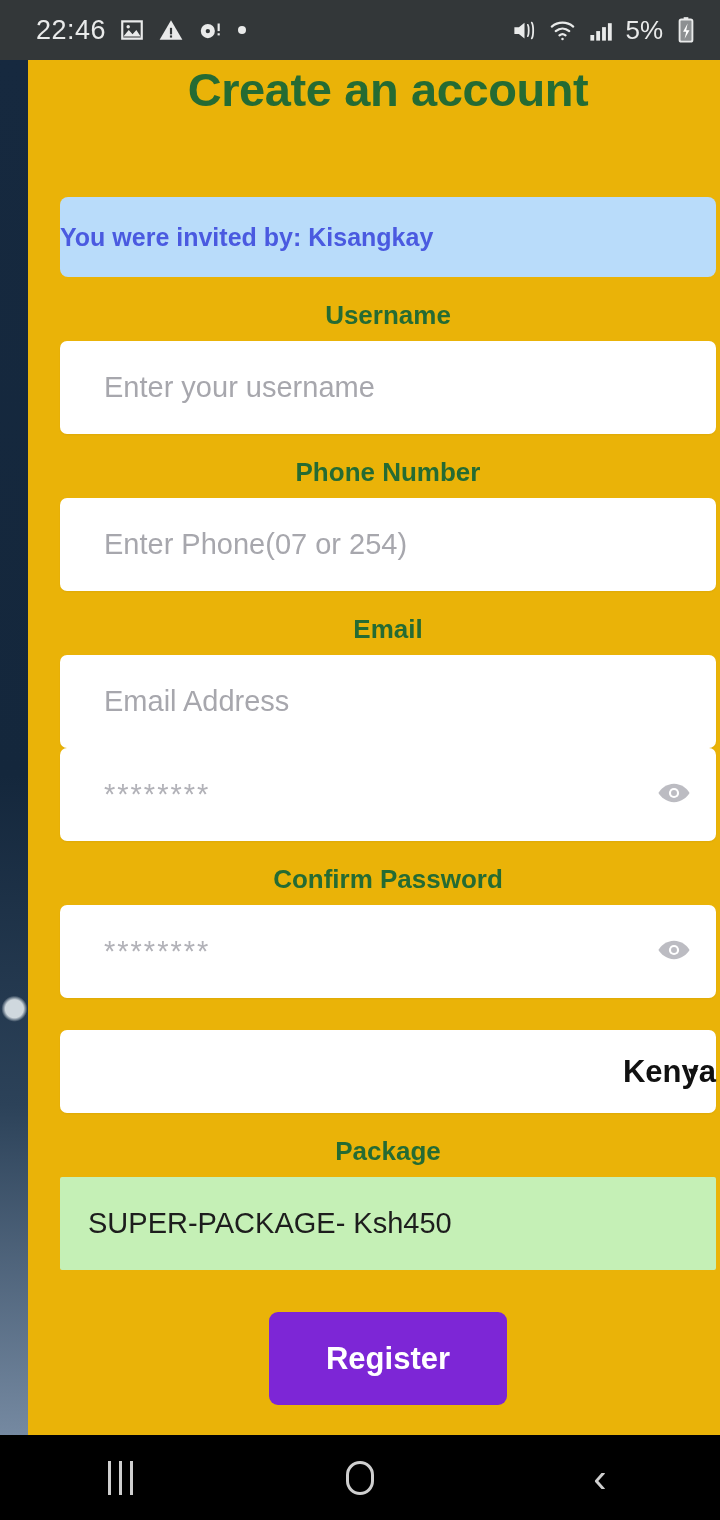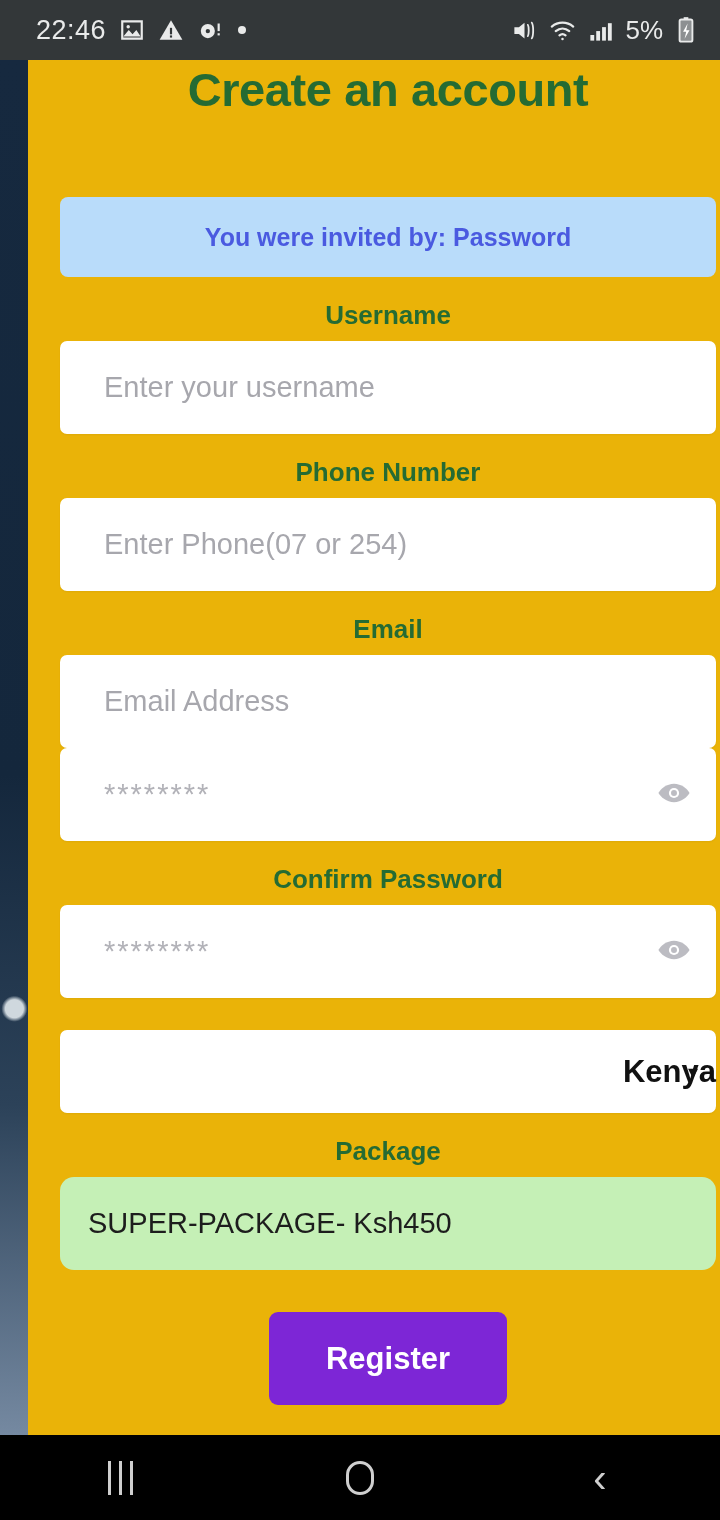--- a/index.html
+++ b/index.html
@@ -70,21 +70,21 @@
     letter-spacing: -0.4px;
   }
 
   .invite-banner {
     margin: 80px 32px 0 32px;
     background: #b9dcfa;
     border-radius: 8px;
     height: 80px;
     display: flex;
     align-items: center;
-    justify-content: center;
+    justify-content: flex-start;
     color: #4a5ae0;
     font-size: 25px;
     font-weight: 600;
     gap: 7px;
   }
   .invite-name { font-weight: bold; }
 
   .field-label {
     text-align: center;
     color: #256b33;
@@ -158,21 +158,21 @@
     transform: translateY(-50%);
     font-size: 20px;
     color: #111;
   }
 
   
   .package-box {
     width: 100%;
     height: 93px;
     background: #c5f0b6;
-    border-radius: 14px;
+    border-radius: 2px;
     display: flex;
     align-items: center;
     padding: 0 28px;
     font-size: 29px;
     color: #1d1d1d;
   }
 
   .register-wrap {
     display: flex;
     justify-content: center;
@@ -305,21 +305,21 @@
     </span>
   </div>
 </div>
 
 <div class="page-card">
 
   <h1 class="page-title">Create an account</h1>
 
   <div class="invite-banner">
     <span>You were invited by:</span>
-    <span class="invite-name">Password</span>
+    <span class="invite-name">Kisangkay</span>
   </div>
 
   <div class="field-label">Username</div>
   <div class="field-wrap">
     <input class="text-input" type="text" placeholder="Enter your username" style="">
   </div>
 
   <div class="field-label">Phone Number</div>
   <div class="field-wrap">
     <input class="text-input" type="text" placeholder="Enter Phone(07 or 254)" style="">

